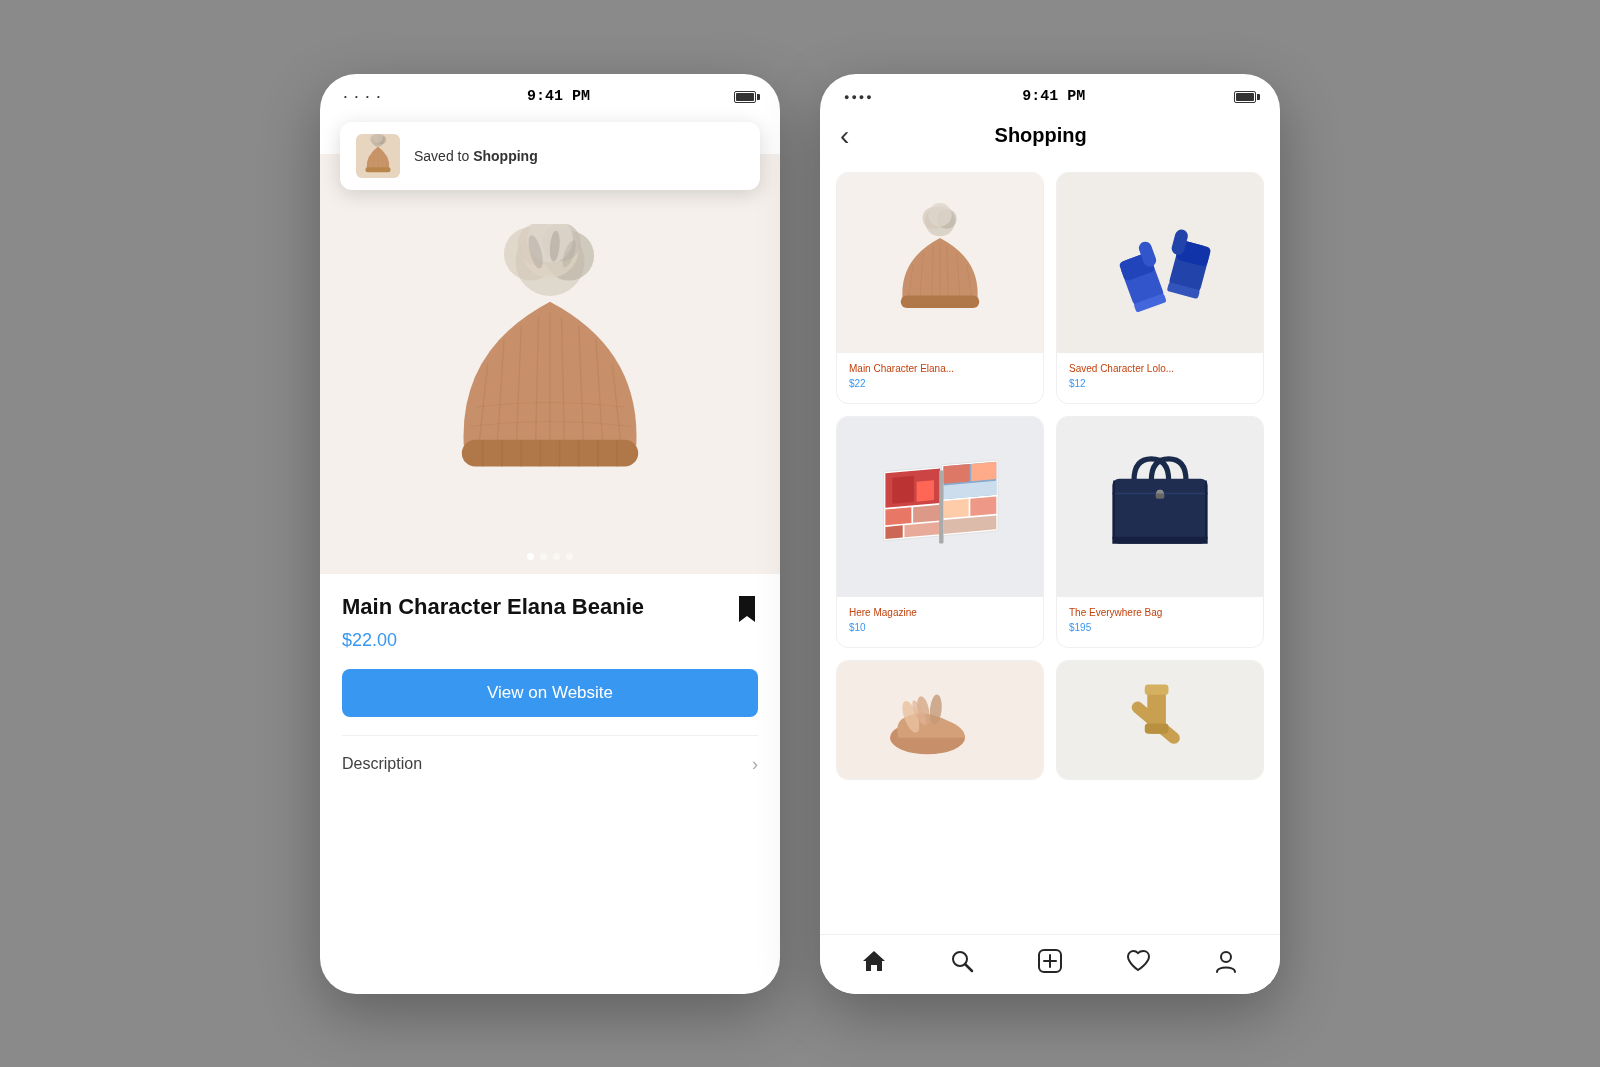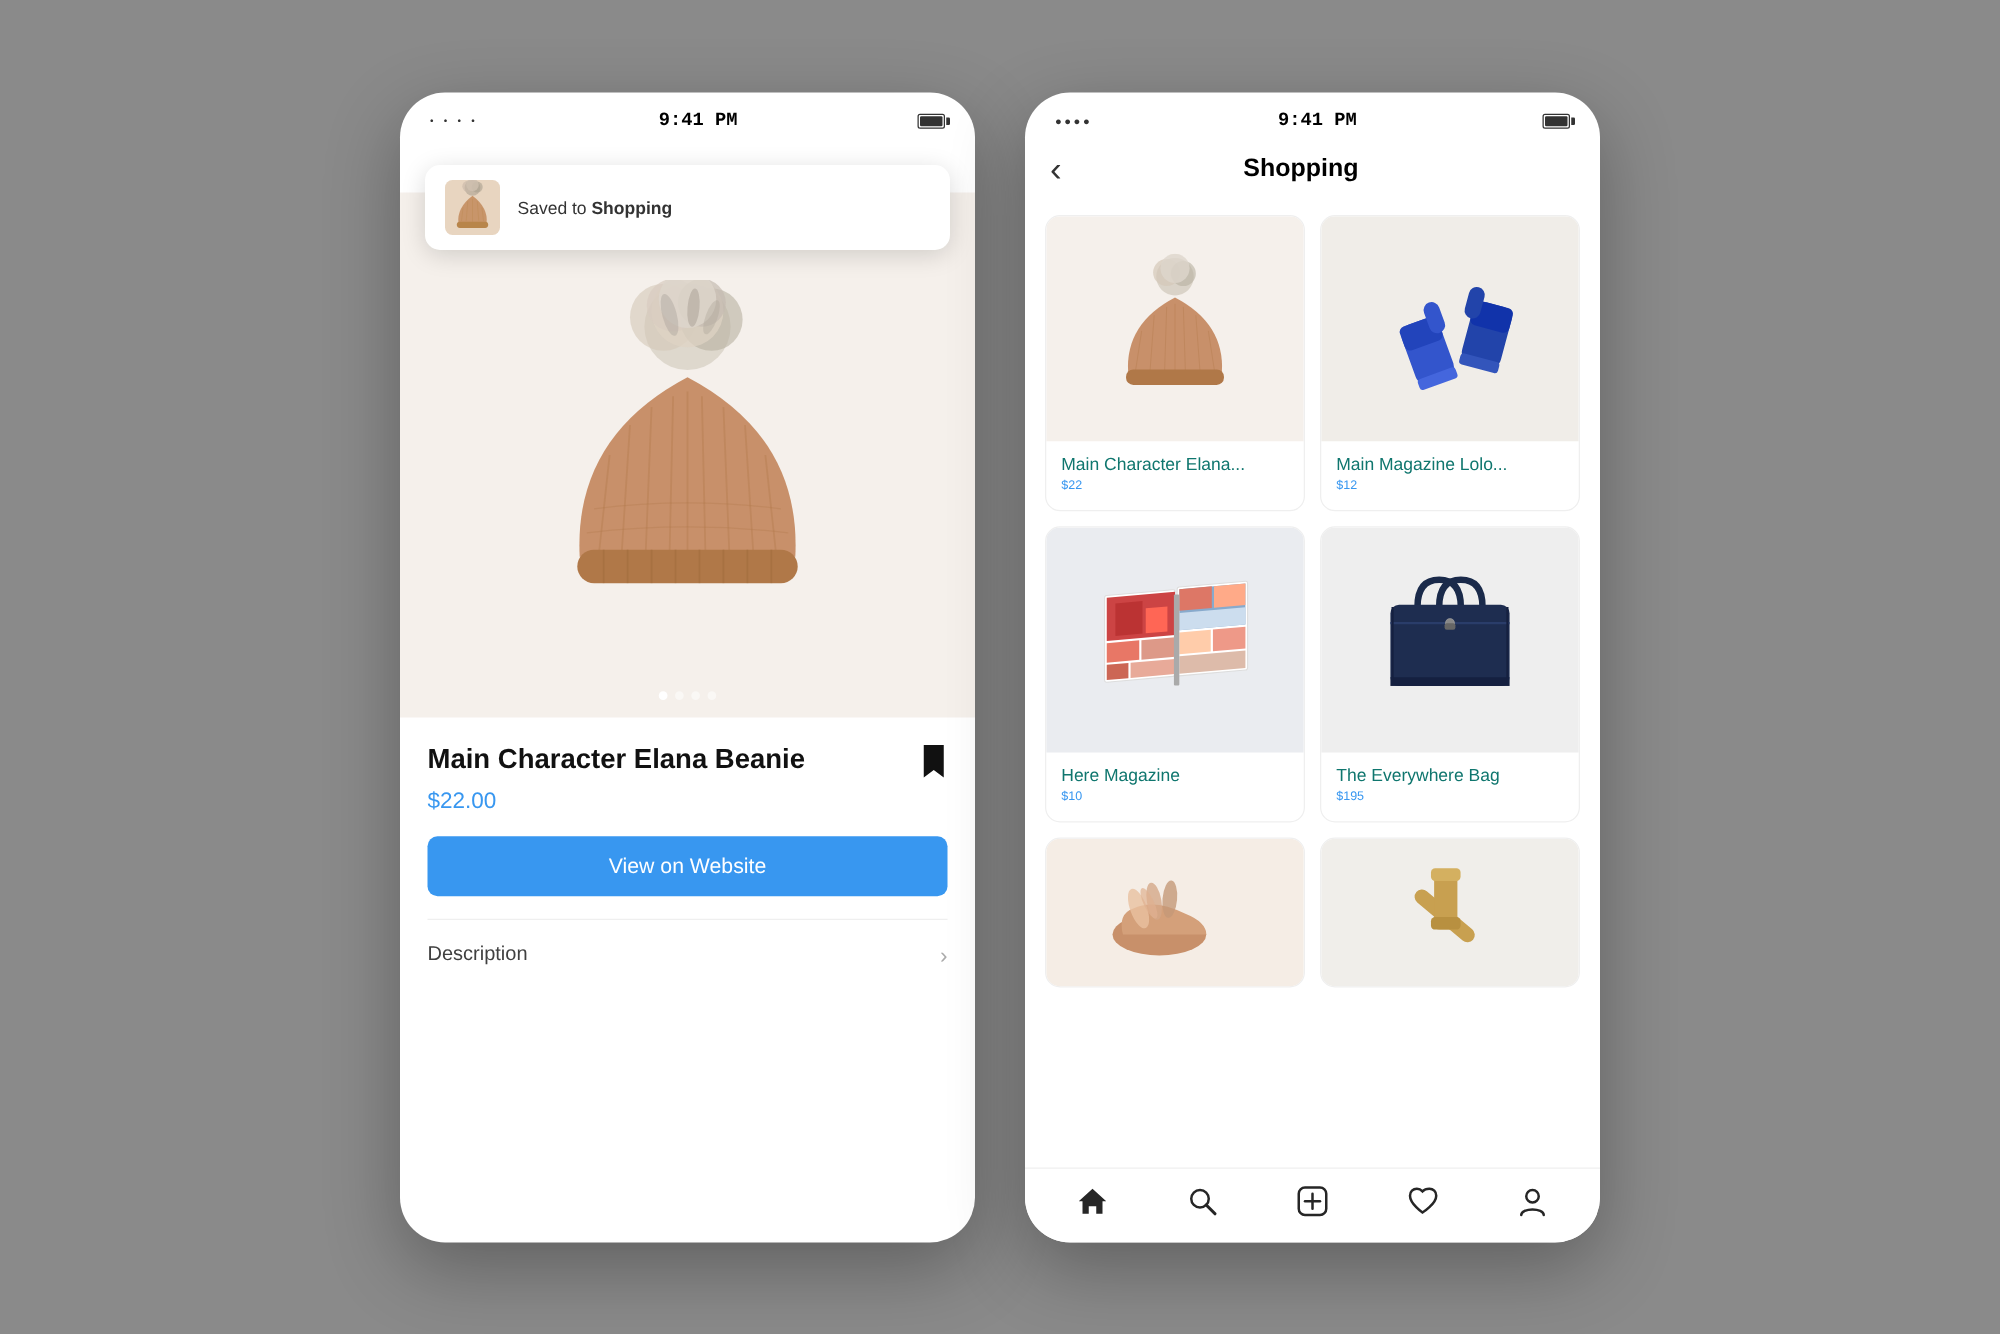--- a/index.html
+++ b/index.html
@@ -76,21 +76,21 @@
       position: absolute;
       left: 1px; top: 1px; bottom: 1px;
       width: calc(100% - 2px);
       background: #333;
       border-radius: 1px;
     }
 
     
     .phone1-toast {
       position: absolute;
-      top: 58px;
+      top: 48px;
       left: 20px;
       right: 20px;
       background: white;
       border-radius: 12px;
       padding: 12px 16px;
       display: flex;
       align-items: center;
       gap: 14px;
       box-shadow: 0 4px 20px rgba(0,0,0,0.15);
       z-index: 10;
@@ -235,22 +235,22 @@
       background: #f5f0eb;
       display: flex;
       align-items: center;
       justify-content: center;
       overflow: hidden;
     }
     .grid-item-info {
       padding: 10px 12px 14px;
     }
     .item-name {
-      font-size: 14px;
-      color: #0f766e;
+      font-size: 10px;
+      color: #c2410c;
       margin-bottom: 4px;
     }
     .item-price {
       font-size: 10px;
       color: #3897f0;
     }
 
     
     .bottom-nav {
       position: absolute;
@@ -442,21 +442,21 @@
 
             <g transform="translate(65, 5) rotate(15, 40, 60)">
               <rect x="15" y="35" width="35" height="55" rx="10" fill="#2244aa"></rect>
               <rect x="15" y="35" width="35" height="22" rx="5" fill="#1133aa"></rect>
               <rect x="8" y="24" width="14" height="28" rx="7" fill="#2244aa"></rect>
               <rect x="15" y="83" width="35" height="10" rx="3" fill="#3355bb"></rect>
             </g>
           </svg>
         </div>
         <div class="grid-item-info">
-          <div class="item-name">Main Magazine Lolo...</div>
+          <div class="item-name">Saved Character Lolo...</div>
           <div class="item-price">$12</div>
         </div>
       </div>
 
       <div class="grid-item">
         <div class="grid-item-image" style="background:#eaecf0;">
 
           <svg viewBox="0 0 150 120" width="130" height="110">
 
             <g transform="skewY(-5)">

